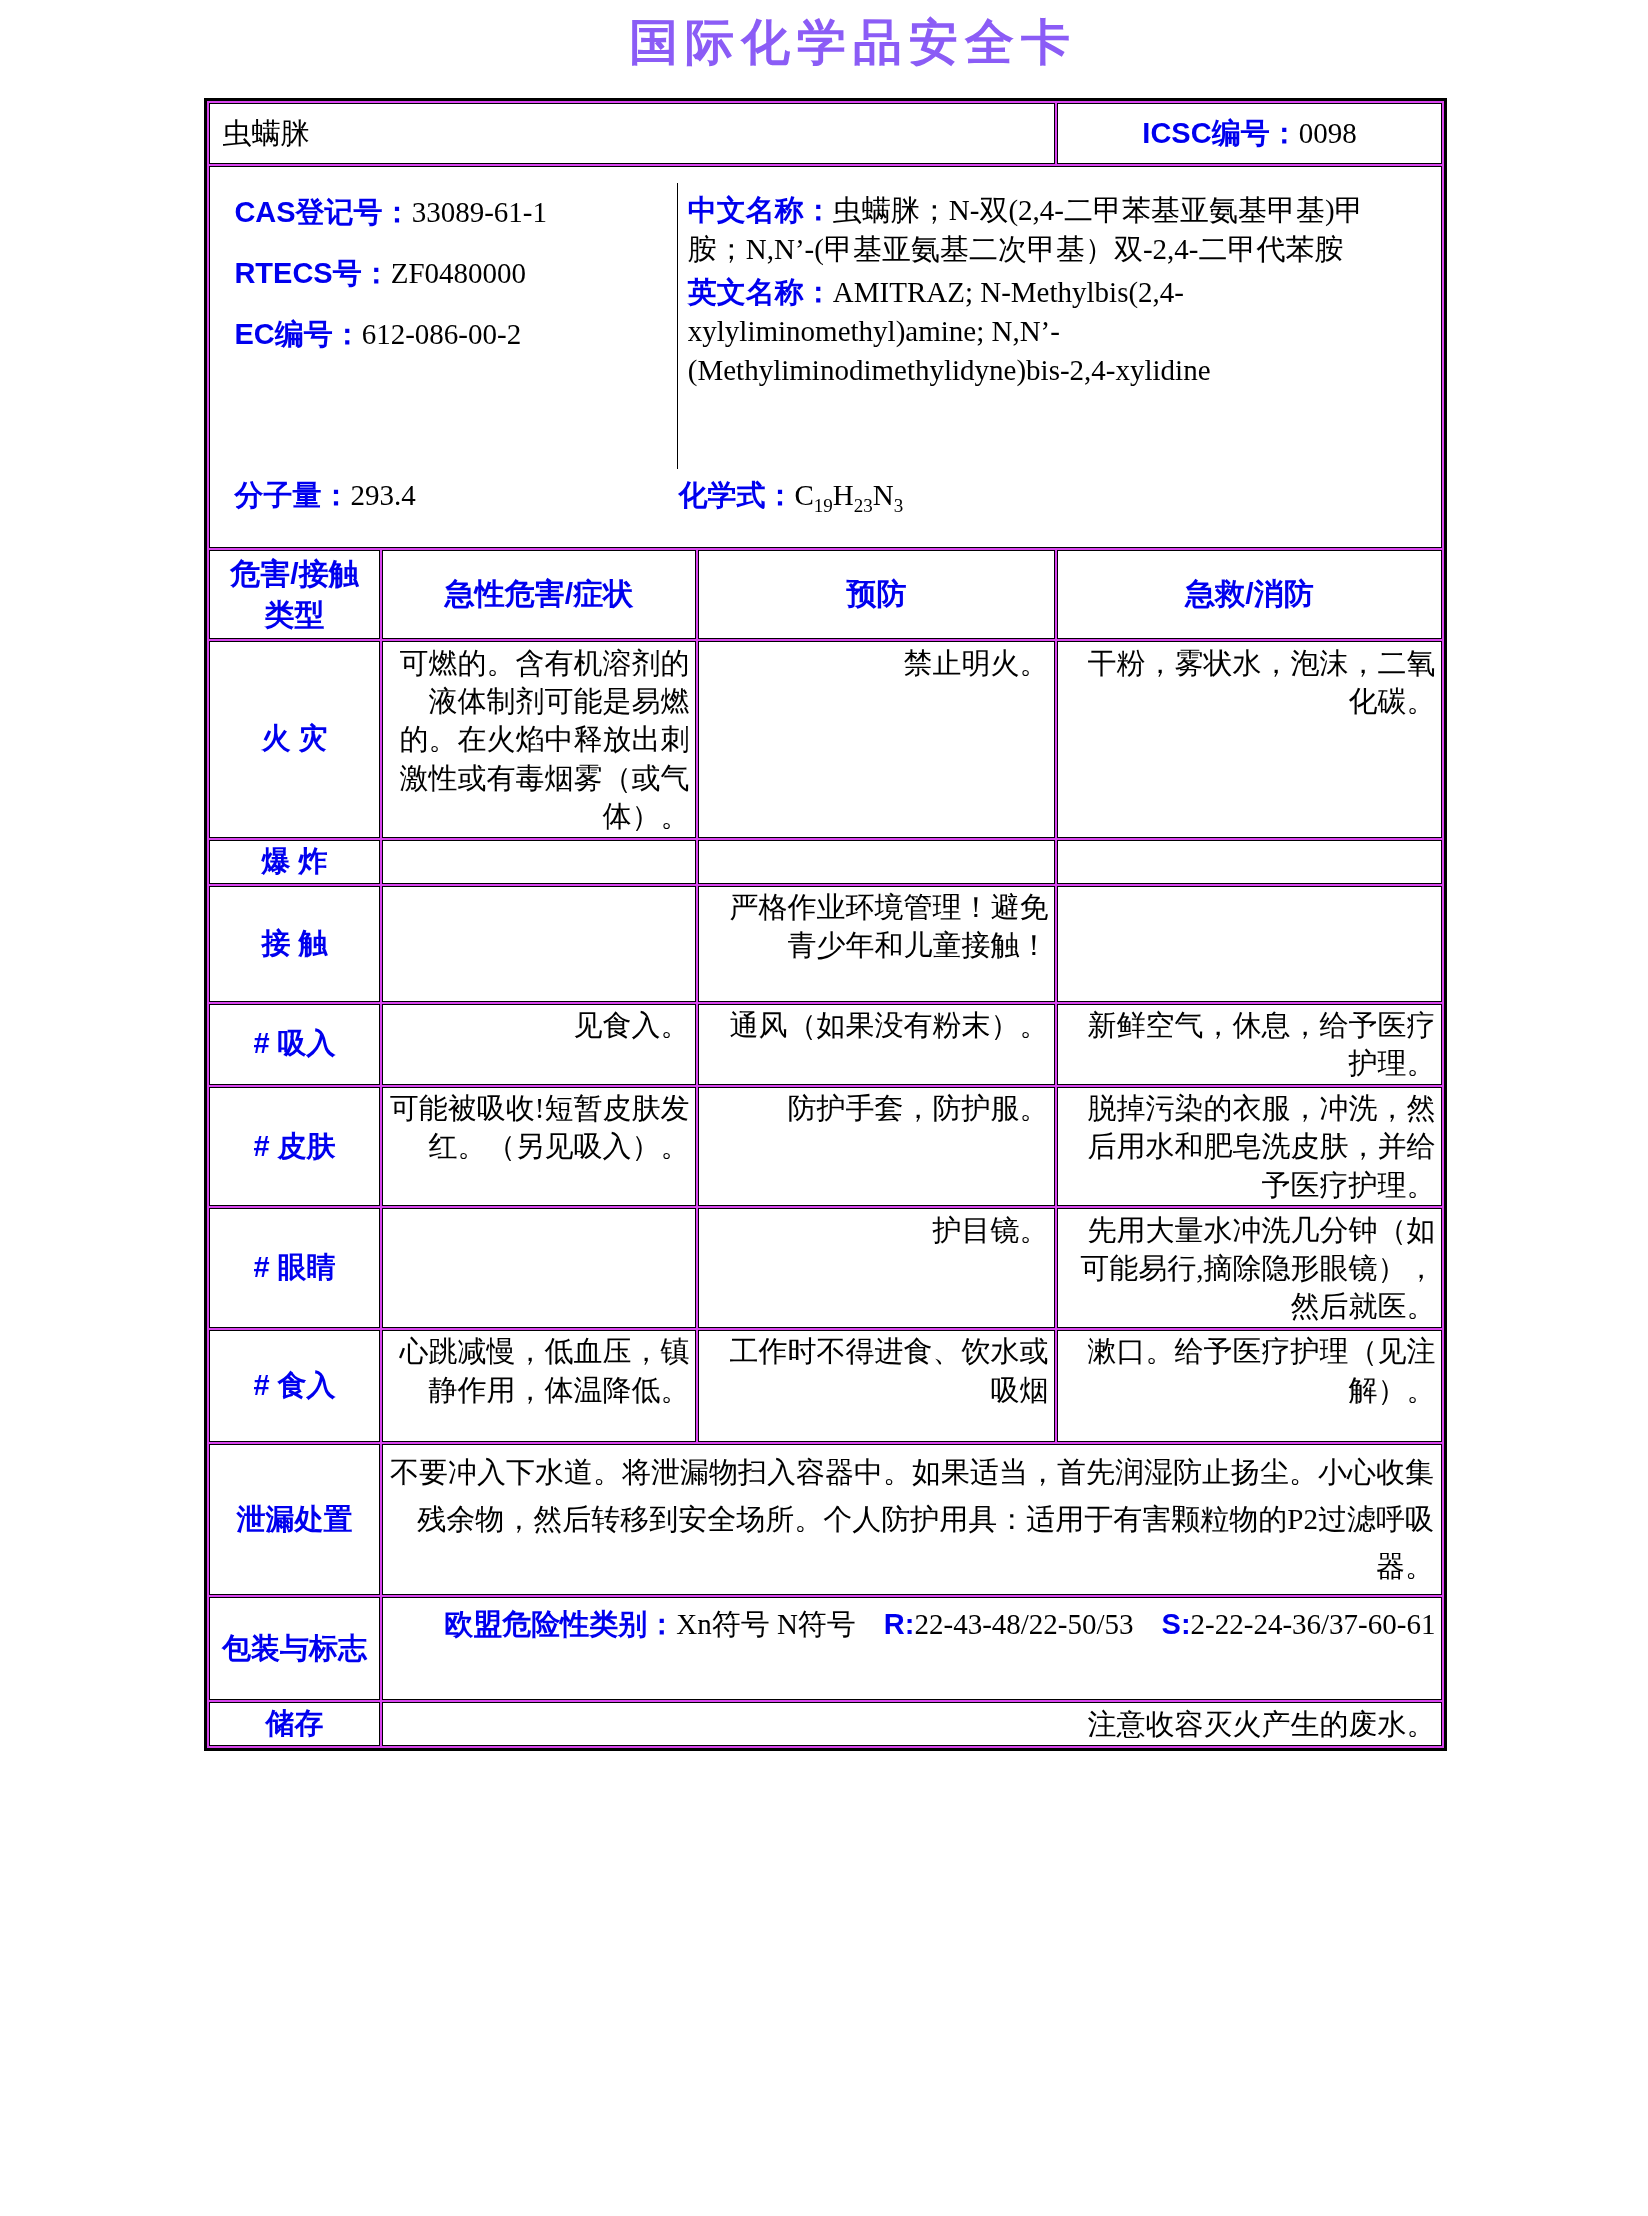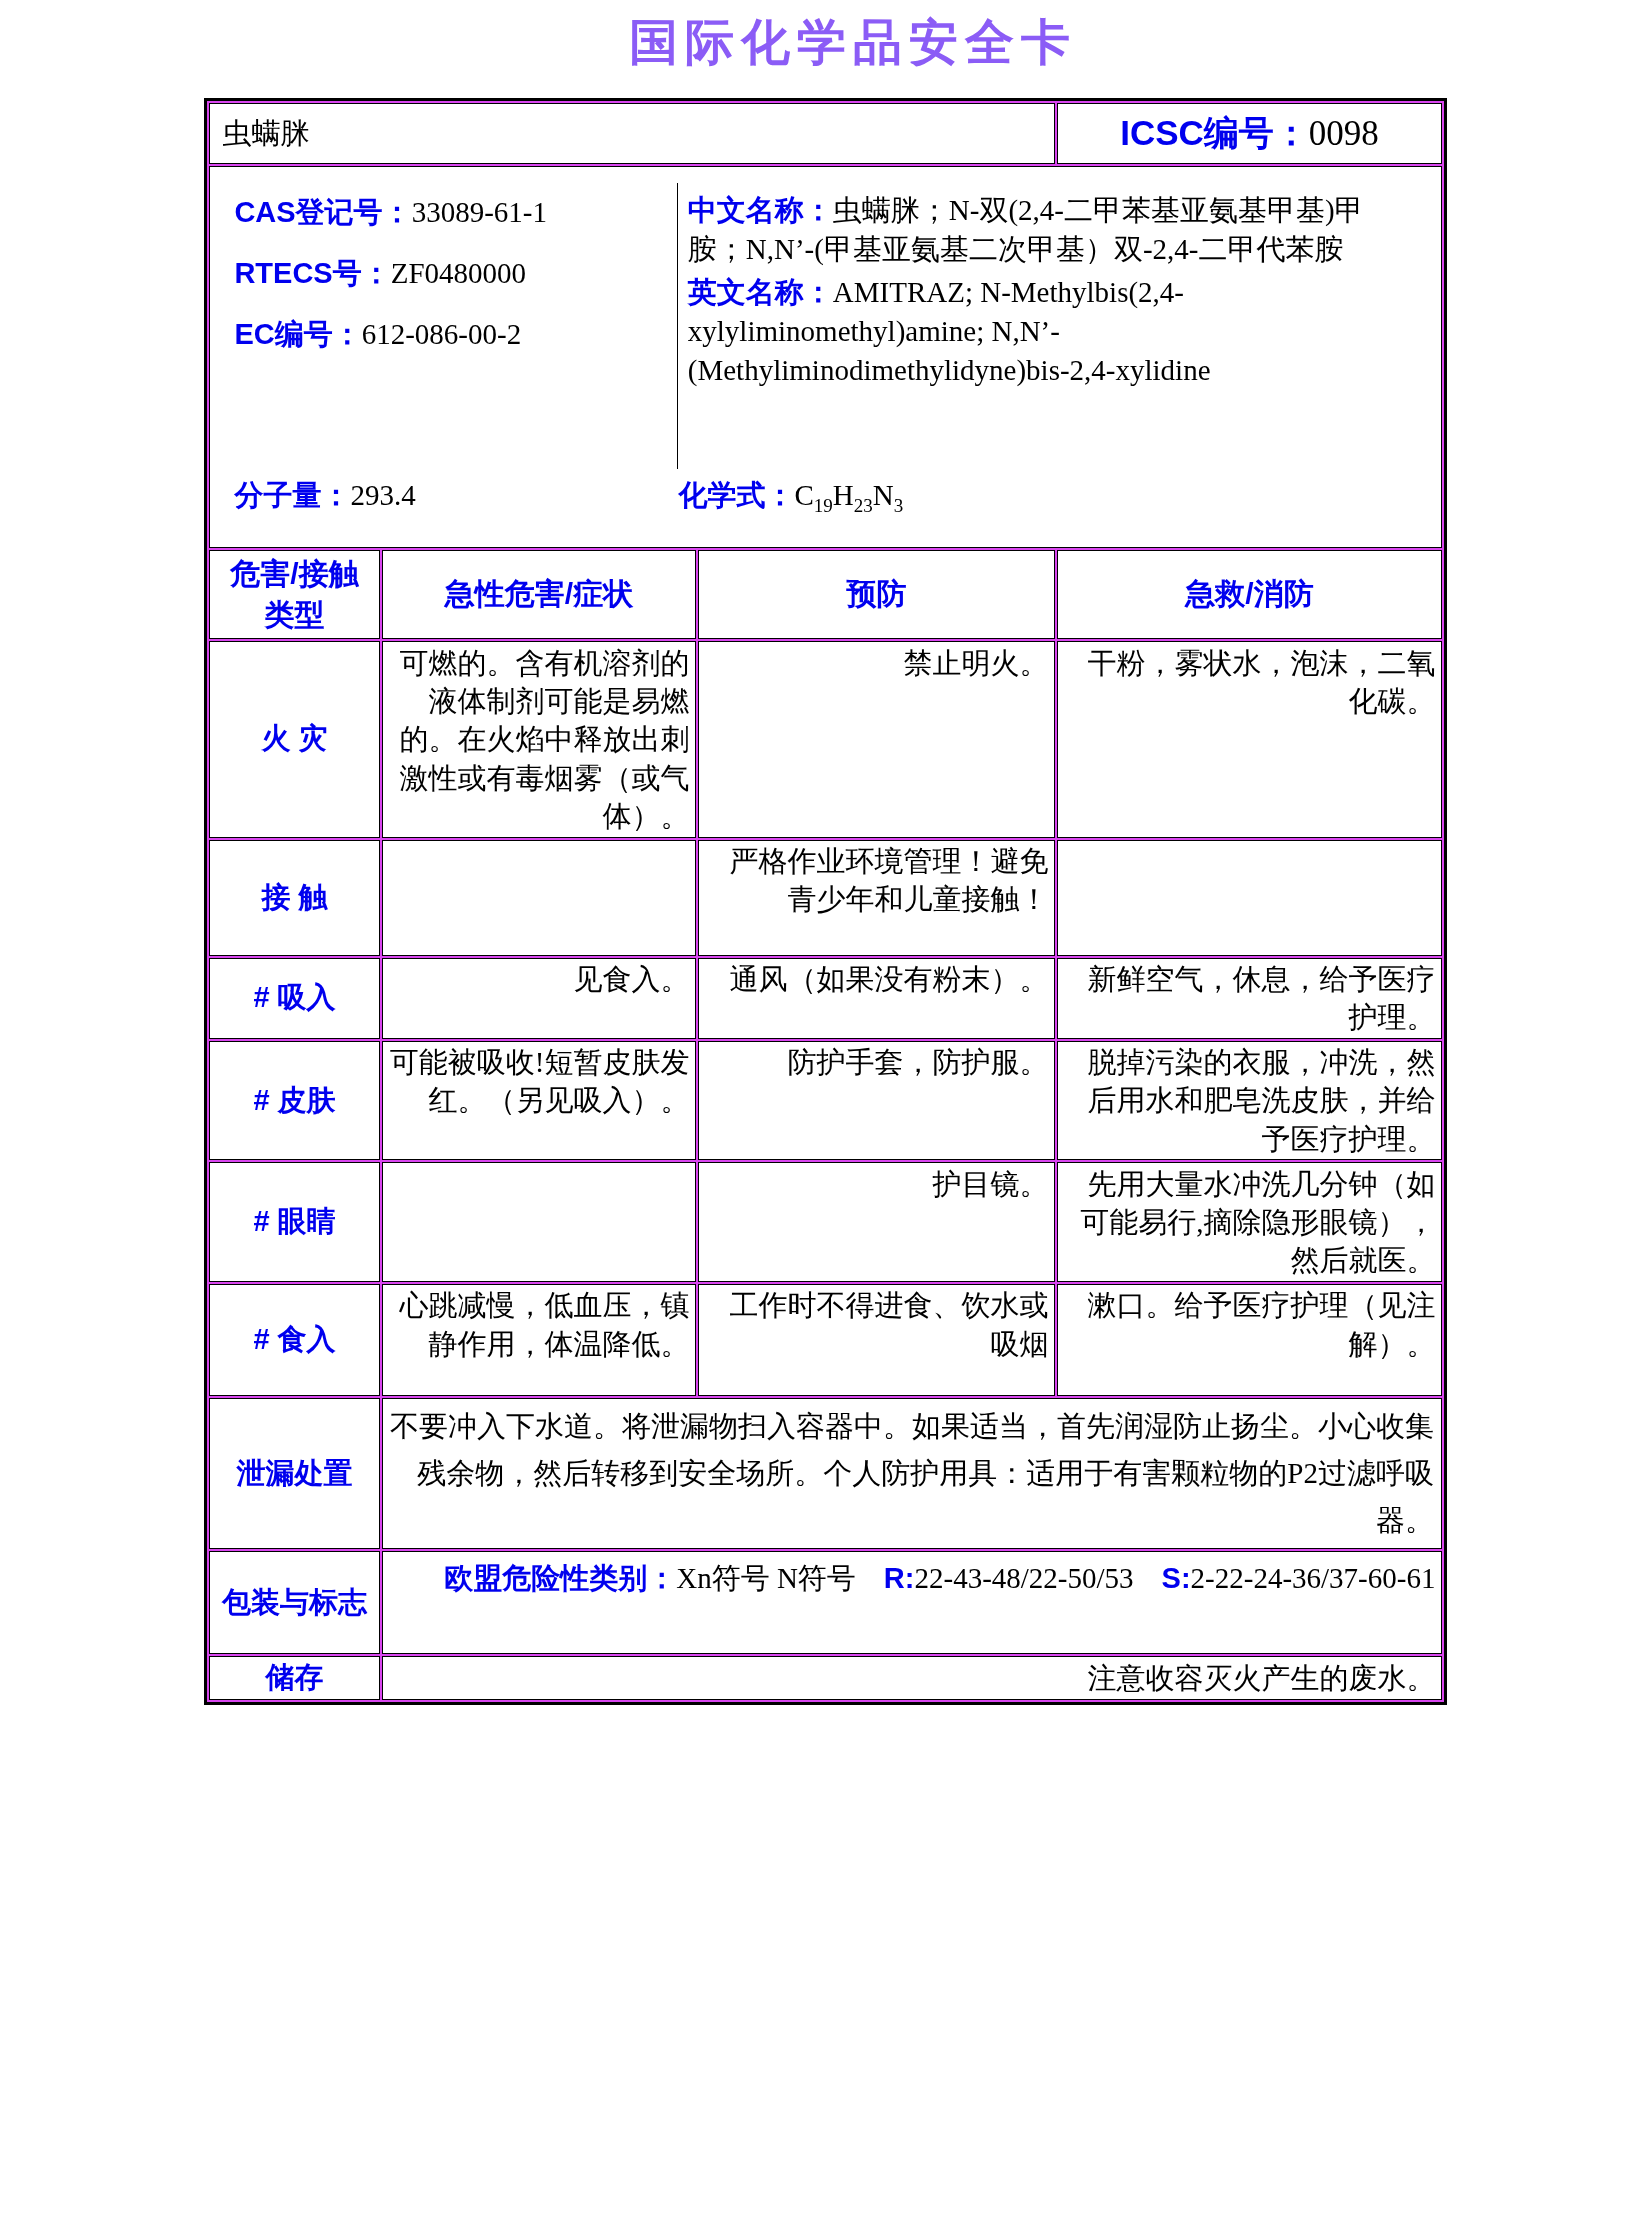--- a/index.html
+++ b/index.html
@@ -15,21 +15,21 @@
   table.card {
     position:absolute; left:204px; top:98px;
     border:3.5px solid #000; border-collapse:separate; border-spacing:2.8px;
     background:#d946ef; table-layout:fixed;
   }
   td { border:1.4px solid #000; background:#fff; box-sizing:border-box; overflow:hidden; }
   .lbl { color:#0000ee; font-weight:bold; font-family:"Liberation Sans","DejaVu Sans",sans-serif; }
   .val { color:#000; font-family:"Liberation Serif","DejaVu Serif",serif; }
 
   .cell-chem { vertical-align:middle; padding:2.8px 12.6px; font-size:29px; }
-  .cell-icsc { vertical-align:middle; text-align:center; font-size:35px; }
+  .cell-icsc { vertical-align:middle; text-align:center; font-size:29px; }
 
   .cell-ident { vertical-align:top; padding:16px; }
   .ident-top { display:flex; min-height:286px; }
   .ident-left { width:452px; flex:none; border-right:1.4px solid #000; padding:9.8px 8.4px 5.6px 8.4px; box-sizing:border-box; font-size:29px; }
   .id-line { margin-bottom:21px; white-space:nowrap; }
   .ident-right { flex:1; padding:8.4px 9.8px 5.6px 9.8px; font-size:29px; line-height:1.34; }
   .name-block { margin-bottom:4.2px; }
   .ident-bottom { display:flex; padding:7px 8.4px 14px 8.4px; font-size:29px; }
   .mw-wrap { width:444px; flex:none; }
   sub.fsub { font-size:19px; }
@@ -128,20 +128,26 @@
       <td class="cell-header">急救/消防</td>
     </tr>
 
     <tr class="r-fire">
       <td class="cell-label">火 灾</td>
       <td class="cell-content">可燃的。含有机溶剂的液体制剂可能是易燃的。在火焰中释放出刺激性或有毒烟雾（或气体）。</td>
       <td class="cell-content">禁止明火。</td>
       <td class="cell-content">干粉，雾状水，泡沫，二氧化碳。</td>
     </tr>
 
+    <tr class="r-expl">
+      <td class="cell-label">爆 炸</td>
+      <td class="cell-content"></td>
+      <td class="cell-content"></td>
+      <td class="cell-content"></td>
+    </tr>
 
     <tr class="r-cont">
       <td class="cell-label">接 触</td>
       <td class="cell-content"></td>
       <td class="cell-content">严格作业环境管理！避免青少年和儿童接触！</td>
       <td class="cell-content"></td>
     </tr>
 
     <tr class="r-inh">
       <td class="cell-label"># 吸入</td>

